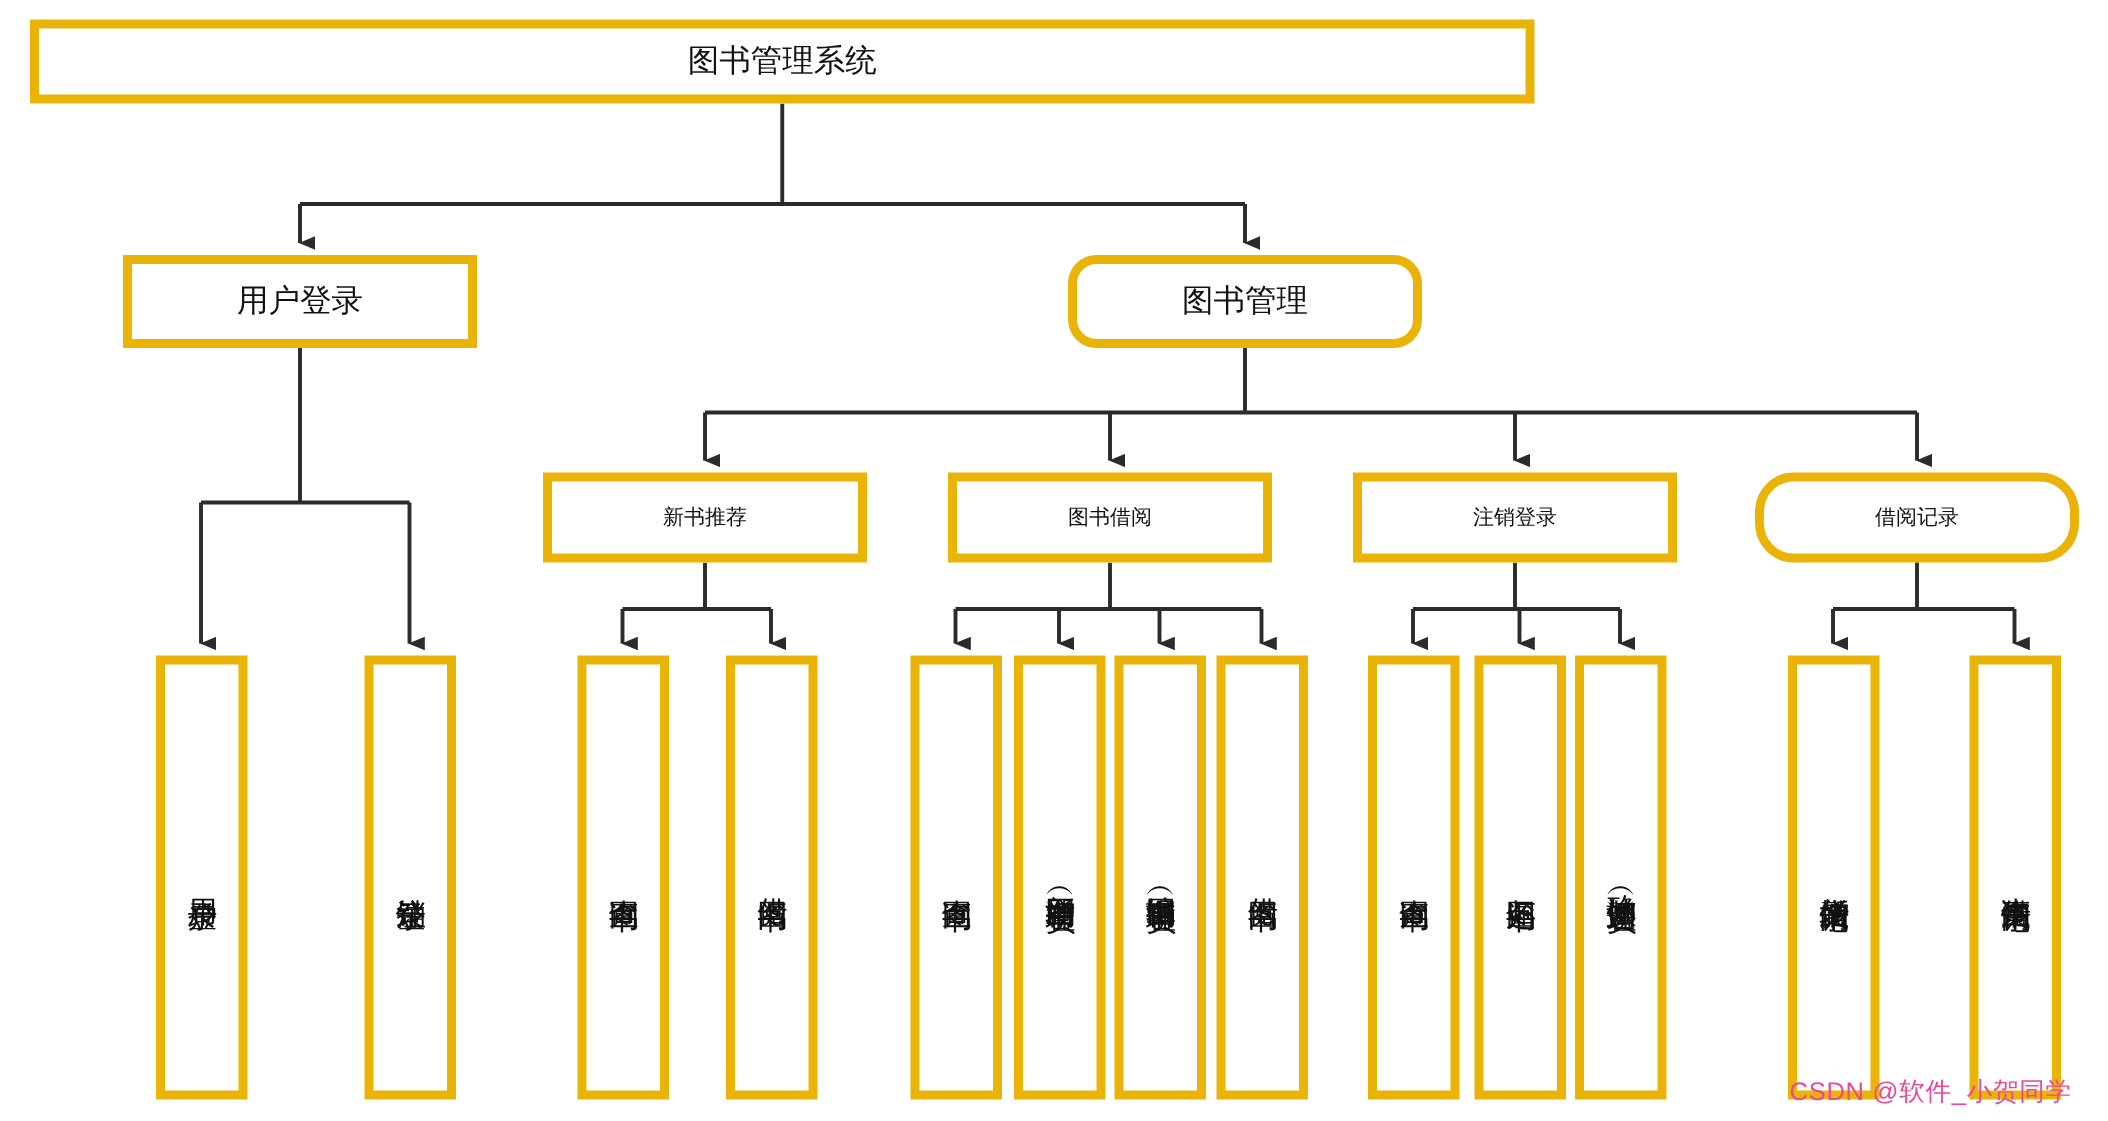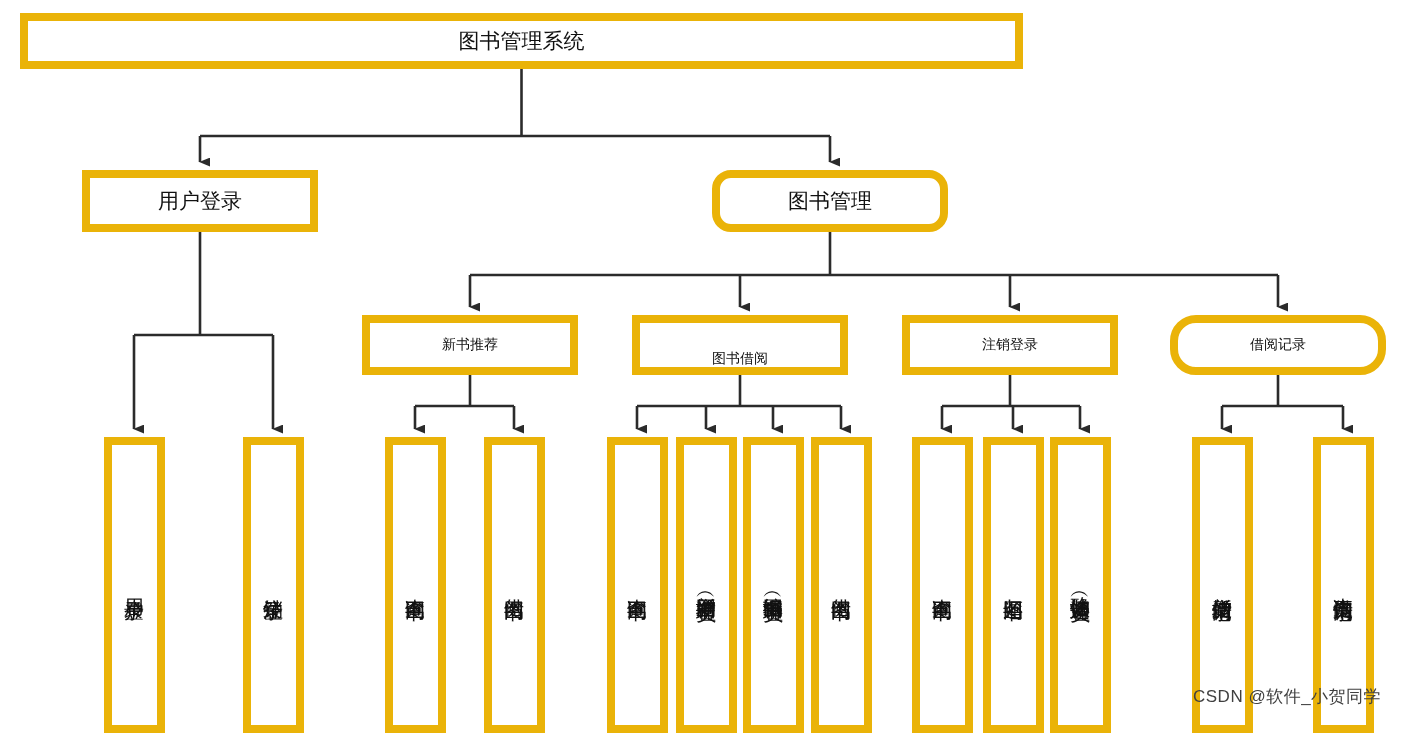--- a/index.html
+++ b/index.html
@@ -23,21 +23,21 @@
   svg#diagram-svg {
     position: absolute;
     left: 0;
     top: 0;
     width: 1405px;
     height: 747px;
   }
   .node-box {
     position: absolute;
     box-sizing: border-box;
-    border: 8px solid #eab308;
+    border: 6px solid #eab308;
     background: #ffffff;
     display: flex;
     align-items: center;
     justify-content: center;
     overflow: hidden;
   }
   .node-label {
     color: #111111;
     font-family: "Liberation Sans", "DejaVu Sans", sans-serif;
     line-height: 1.12;
@@ -50,23 +50,23 @@
   .node-leaf .node-label {
     font-size: 20px;
     writing-mode: vertical-rl;
     text-orientation: upright;
     letter-spacing: 1px;
     line-height: 1.1;
   }
   #watermark {
     position: absolute;
     left: 1193px;
-    top: 685px;
+    top: 716px;
     font-size: 17px;
-    color: #404040;
+    color: #ec4899;
     font-family: "Liberation Sans", "DejaVu Sans", sans-serif;
     white-space: pre;
     letter-spacing: 0.5px;
     pointer-events: none;
   }
 </style>
 </head>
 <body>
 
 <div id="diagram-root">
@@ -128,21 +128,21 @@
   <div class="node-box node-l2" style="left:82px; top:170px; width:236px; height:62px;">
     <span class="node-label">用户登录</span>
   </div>
   <div class="node-box node-l2" style="left:712px; top:170px; width:236px; height:62px;border-radius:19px;">
     <span class="node-label">图书管理</span>
   </div>
 
   <div class="node-box node-l3" style="left:362px; top:315px; width:216px; height:60px;">
     <span class="node-label">新书推荐</span>
   </div>
-  <div class="node-box node-l3" style="left:632px; top:315px; width:216px; height:60px;align-items:flex-end;">
+  <div class="node-box node-l3" style="left:632px; top:315px; width:216px; height:60px;">
     <span class="node-label">图书借阅</span>
   </div>
   <div class="node-box node-l3" style="left:902px; top:315px; width:216px; height:60px;">
     <span class="node-label">注销登录</span>
   </div>
   <div class="node-box node-l3" style="left:1170px; top:315px; width:216px; height:60px;border-radius:26px;">
     <span class="node-label">借阅记录</span>
   </div>
 
   <div class="node-box node-leaf" style="left:104px; top:437px; width:61px; height:296px;">

